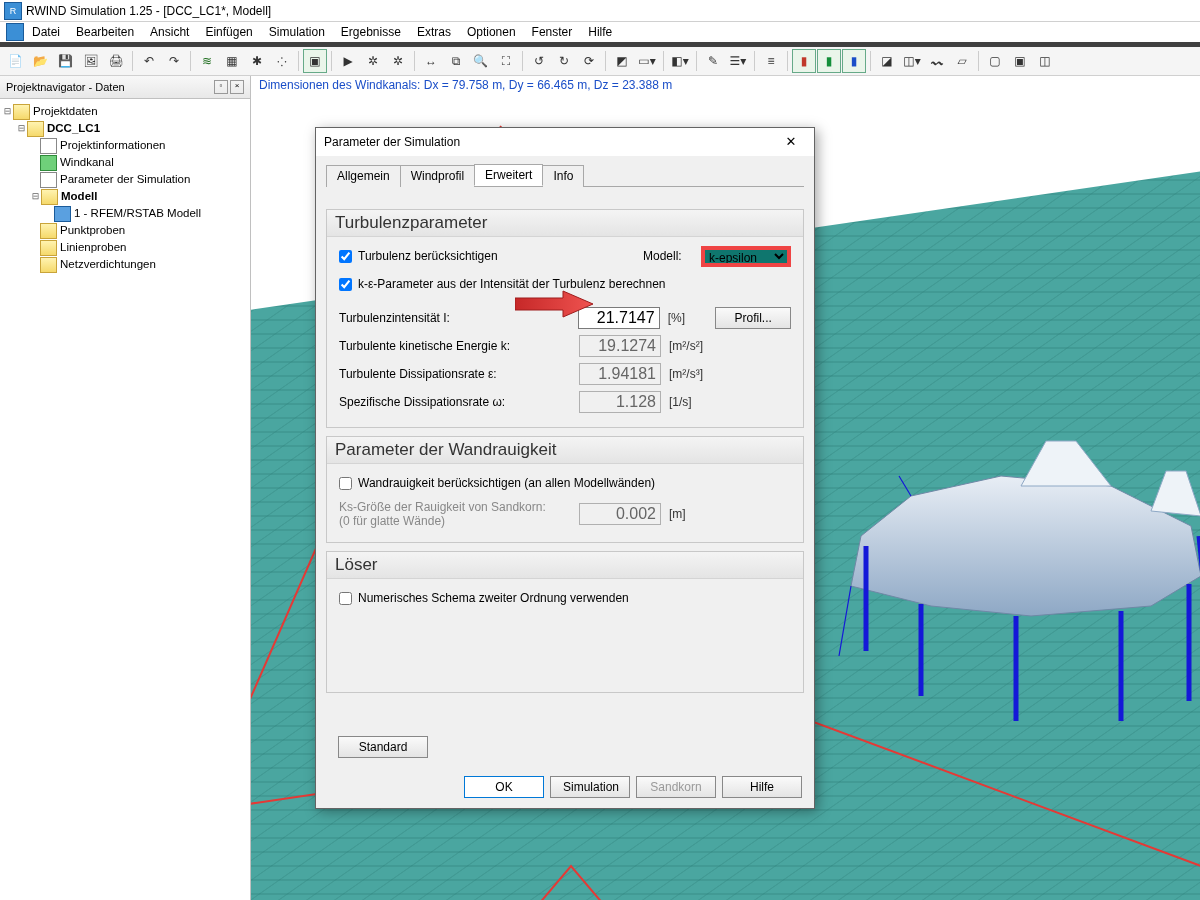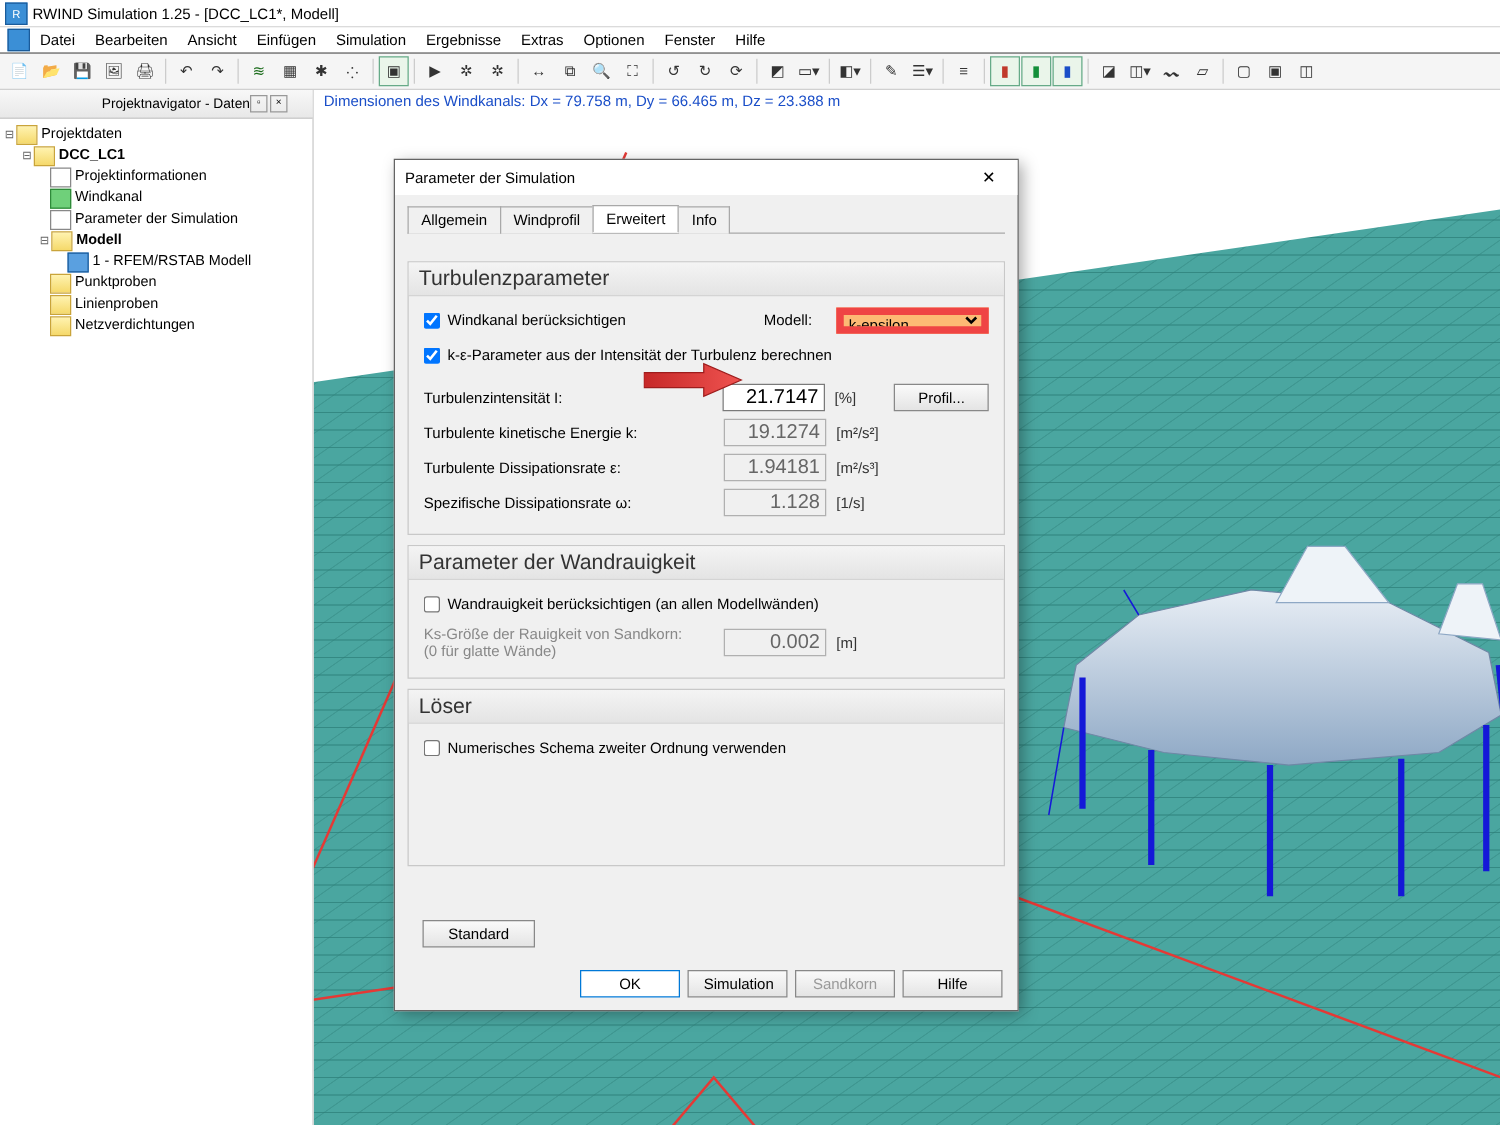--- a/index.html
+++ b/index.html
@@ -1,26 +1,26 @@
 <!DOCTYPE html>
 <html><head>
 <meta charset="utf-8">
 <style>
 html,body{margin:0;padding:0;font-family:"Segoe UI",Tahoma,sans-serif;font-size:12px;color:#000;background:#fff;overflow:hidden;height:900px;width:1200px}
 .titlebar{height:22px;background:#fff;border-bottom:1px solid #d0d0d0;display:flex;align-items:center;padding:0 4px;box-sizing:border-box}
 .titlebar .icon{width:16px;height:16px;background:#3b8fd6;border:1px solid #1a5b9a;margin-right:4px;display:flex;align-items:center;justify-content:center;font-size:9px;color:#fff}
-.menubar{height:20px;background:#fff;border-bottom:1px solid #404040;display:flex;align-items:center;padding:0 6px}
+.menubar{height:20px;background:#fff;border-bottom:5px solid #404040;display:flex;align-items:center;padding:0 6px}
 .menubar .appicon{width:16px;height:16px;background:#3b8fd6;border:1px solid #1a5b9a;margin-right:8px}
 .menubar span{margin-right:16px;cursor:default}
 .toolbar{height:28px;background:#f5f5f5;border-bottom:1px solid #d0d0d0;display:flex;align-items:center;padding:0 4px;gap:1px}
 .tbtn{width:22px;height:22px;border:1px solid transparent;display:flex;align-items:center;justify-content:center;font-size:12px;color:#333}
 .tsep{width:1px;height:20px;background:#ccc;margin:0 3px}
 .workspace{display:flex;height:830px}
 .navigator{width:250px;border-right:1px solid #c0c0c0;background:#fff;display:flex;flex-direction:column}
-.navhead{height:18px;background:linear-gradient(#f8f8f8,#e8e8e8);border-bottom:1px solid #c0c0c0;padding:2px 20px;display:flex;align-items:center;justify-content:flex-end;font-size:11px}
+.navhead{height:18px;background:linear-gradient(#f8f8f8,#e8e8e8);border-bottom:1px solid #c0c0c0;padding:2px 6px;display:flex;align-items:center;justify-content:space-between;font-size:11px}
 .navhead .ctl{display:flex;gap:2px}
 .navhead .ctl div{width:12px;height:12px;border:1px solid #999;font-size:8px;text-align:center;line-height:10px}
 .tree{padding:4px 2px;font-size:11.5px;line-height:17px}
 .tree .row{display:flex;align-items:center;white-space:nowrap}
 .tree .ind{display:inline-block}
 .tree .tw{width:11px;text-align:center;color:#666;font-size:9px}
 .tree .ico{width:15px;height:14px;margin-right:3px;display:inline-block}
 .ico.fld{background:linear-gradient(#fff3b0,#f5d96b);border:1px solid #c9a43a}
 .ico.fldo{background:linear-gradient(#fff3b0,#f5d96b);border:1px solid #c9a43a}
 .ico.doc{background:#fff;border:1px solid #888;position:relative}
@@ -39,21 +39,21 @@
 .tab.active{background:#fff;border-bottom:1px solid #fff;top:0;z-index:2}
 .group{border:1px solid #c8c8c8;margin-bottom:8px;background:#f0f0f0}
 .grouptitle{background:linear-gradient(#f4f4f4,#e4e4e4);padding:3px 8px;font-size:17px;border-bottom:1px solid #d4d4d4;color:#333}
 .groupbody{padding:8px 12px}
 .frow{display:flex;align-items:center;margin-bottom:6px;font-size:12px;min-height:22px}
 .frow label{flex:0 0 210px}
 .frow.chk label{flex:none}
 .frow input[type=text]{width:72px;height:18px;border:1px solid #7a7a7a;padding:1px 4px;font-size:16px;text-align:right;background:#fff;font-family:inherit}
 .frow input[disabled]{background:#f0f0f0;color:#666;border-color:#b0b0b0}
 .frow .unit{margin-left:8px;width:50px;color:#333}
-.frow select{width:122px;height:21px;border:6px solid #ef4444;background:#fdba74;font-size:12px;font-family:inherit}
+.frow select{width:90px;height:21px;border:4px solid #ef4444;background:#0f766e;font-size:12px;font-family:inherit}
 .btn{height:22px;padding:0 12px;border:1px solid #888;background:linear-gradient(#fafafa,#e4e4e4);font-size:12px;font-family:inherit;cursor:default}
 .btn.primary{border:1px solid #0078d7;background:#fff;color:#000}
 .btn[disabled]{color:#999}
 .dlgfooter{position:absolute;bottom:10px;right:12px;display:flex;gap:6px}
 .dlgfooter .btn{width:80px}
 .stdbtn{position:absolute;bottom:50px;left:22px}
 .disabled-text{color:#888}
 input[type=checkbox]{margin:0 6px 0 0;width:13px;height:13px}
 .arrow-annot{position:absolute;left:515px;top:289px;pointer-events:none;z-index:5}
 .solverbox{height:140px}
@@ -259,21 +259,21 @@
       <div class="tab">Windprofil</div>
       <div class="tab active">Erweitert</div>
       <div class="tab">Info</div>
     </div>
 
     <div class="group">
       <div class="grouptitle">Turbulenzparameter</div>
       <div class="groupbody">
         <div class="frow chk">
           <input type="checkbox" checked="" style="">
-          <label>Windkanal berücksichtigen</label>
+          <label>Turbulenz berücksichtigen</label>
           <span style="flex:1"></span>
           <span style="width:58px">Modell:</span>
           <select>
             <option>k-epsilon</option>
           </select>
         </div>
         <div class="frow chk">
           <input type="checkbox" checked="" style="">
           <label>k-ε-Parameter aus der Intensität der Turbulenz berechnen</label>
         </div>

